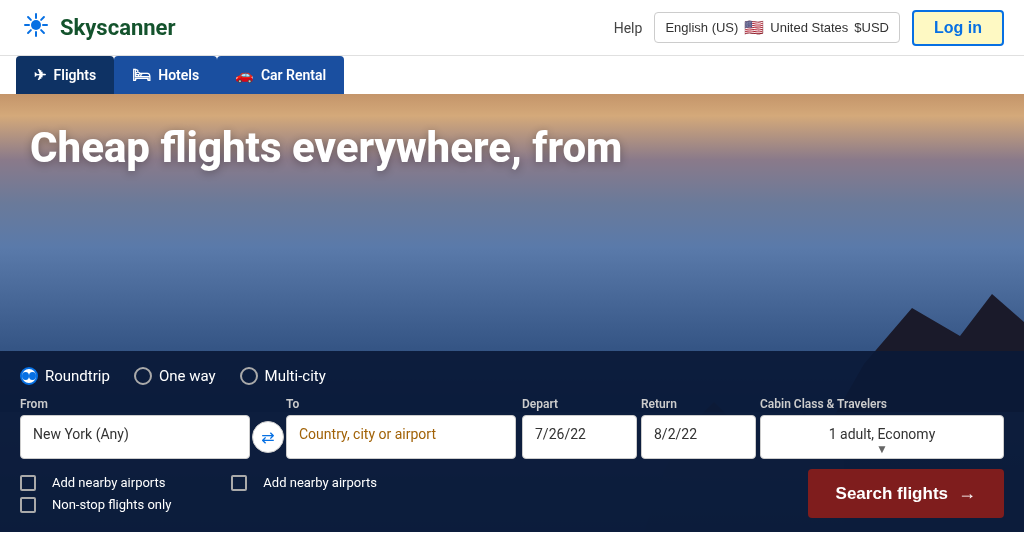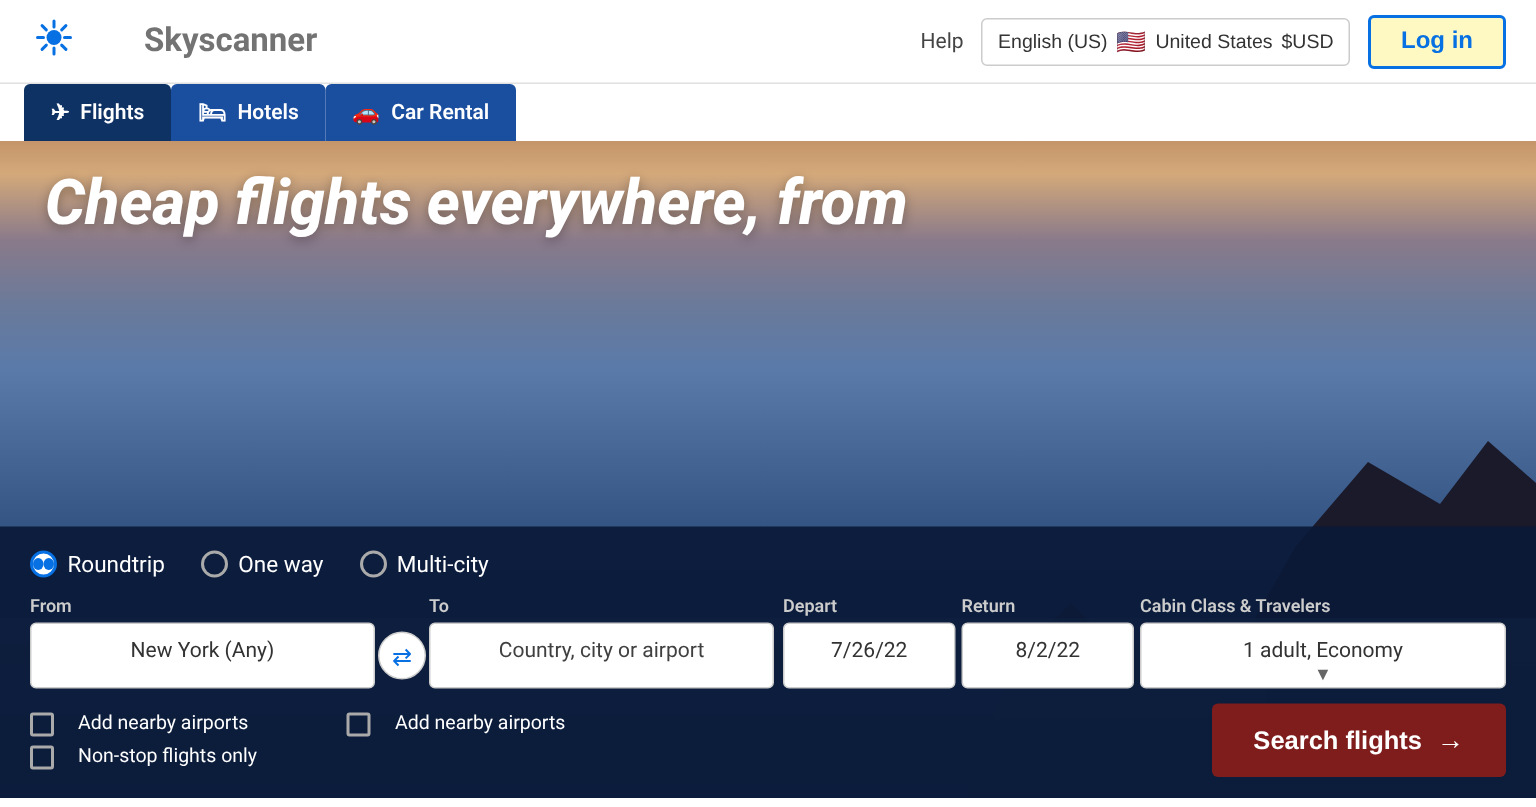--- a/index.html
+++ b/index.html
@@ -22,22 +22,21 @@
       align-items: center;
       gap: 8px;
     }
     .logo-icon {
       width: 32px;
       height: 32px;
     }
     .logo-text {
       font-size: 22px;
       font-weight: 700;
-      color: #737373;
-      margin-left: 36px;
+      color: #14532d;
     }
     .header-right {
       display: flex;
       align-items: center;
       gap: 12px;
     }
     .help-link {
       color: #444;
       font-size: 14px;
       text-decoration: none;
@@ -139,29 +138,28 @@
     
     .hero-water {
       position: absolute;
       bottom: 0; left: 0; right: 0;
       height: 120px;
       background: linear-gradient(to bottom, rgba(70,110,160,0.6) 0%, rgba(40,80,120,0.8) 100%);
     }
 
     .hero-title {
       position: absolute;
-      top: 18px;
+      top: 30px;
       left: 30px;
       color: #fff;
       font-size: 42px;
       font-weight: 800;
       line-height: 1.15;
       text-shadow: 0 2px 8px rgba(0,0,0,0.3);
       max-width: 600px;
-      font-style: italic;
     }
 
     
     .search-panel {
       position: absolute;
       bottom: 0; left: 0; right: 0;
       background: rgba(10, 25, 55, 0.92);
       padding: 16px 20px 14px;
     }
 
@@ -217,23 +215,22 @@
     }
     .field-input {
       background: #fff;
       border: 1px solid #ccc;
       border-radius: 4px;
       padding: 10px 12px;
       font-size: 14px;
       color: #333;
       height: 44px;
       cursor: pointer;
-      text-align: center;
-    }
-    .field-input.placeholder-style { color: #404040; }
+    }
+    .field-input.placeholder-style { color: #a16207; }
 
     .from-group { flex: 0 0 230px; }
     .swap-btn {
       width: 32px; height: 32px;
       background: #fff;
       border-radius: 50%;
       border: 1px solid #ccc;
       display: flex;
       align-items: center;
       justify-content: center;

